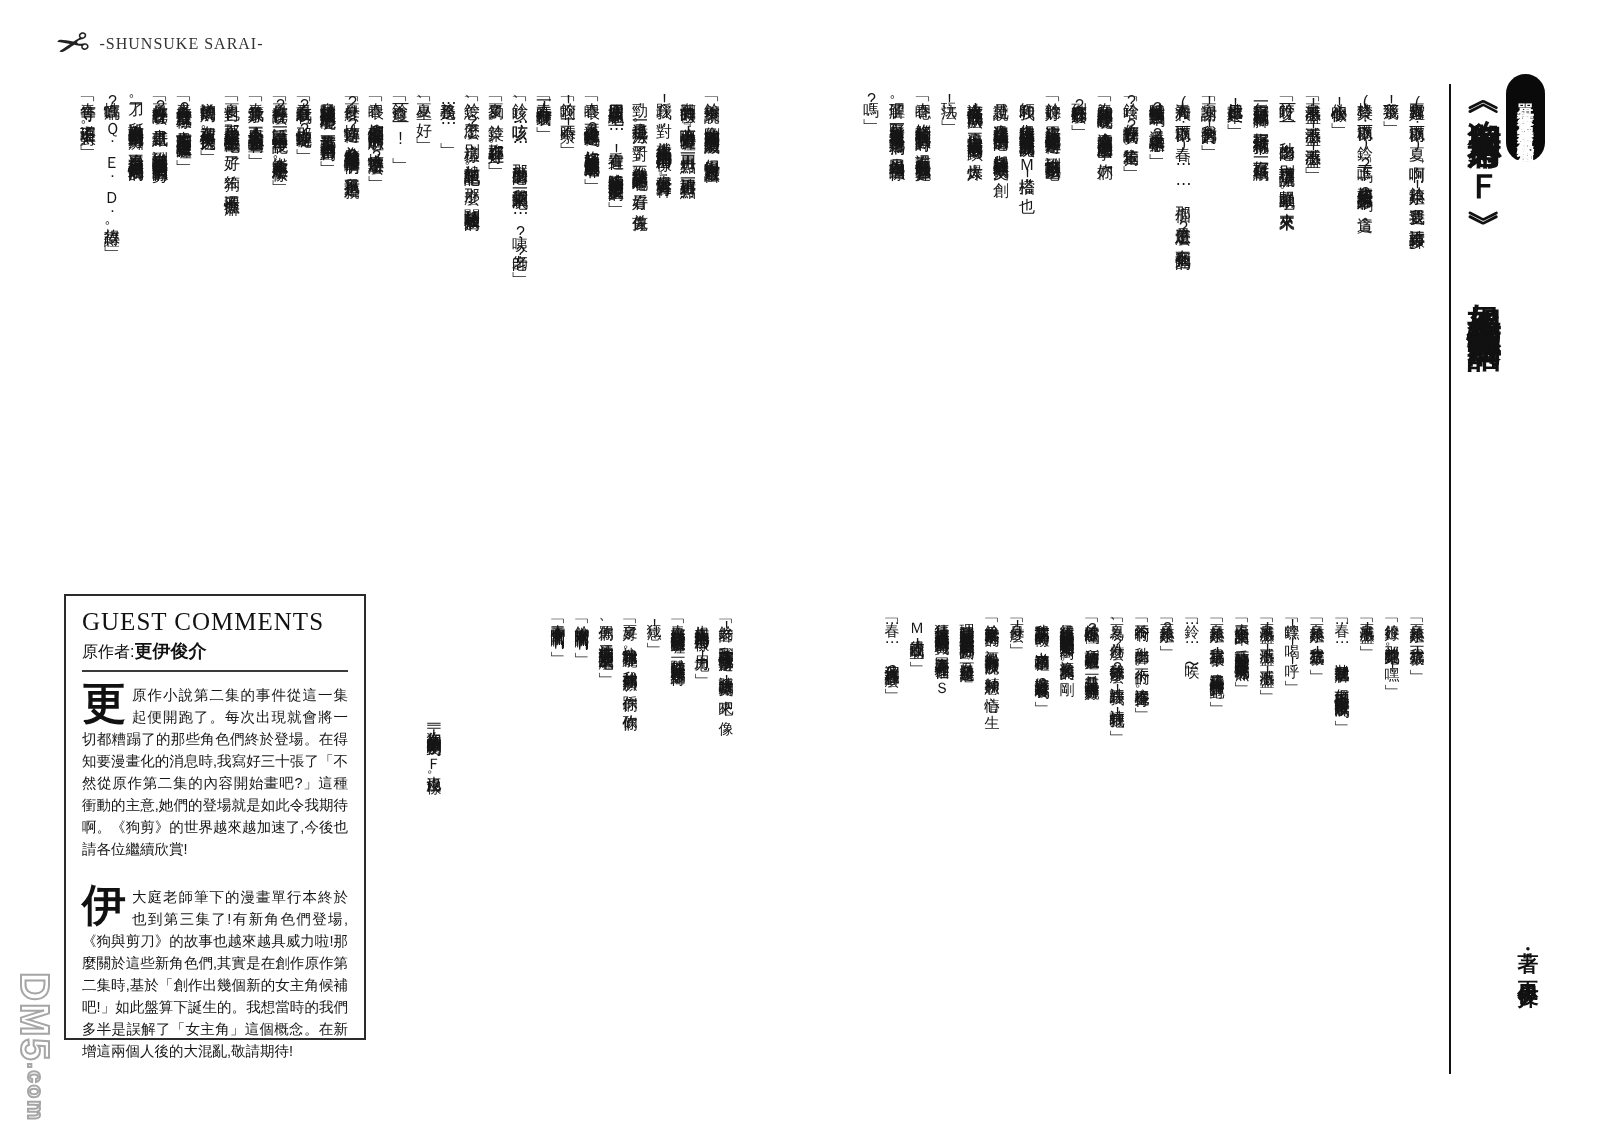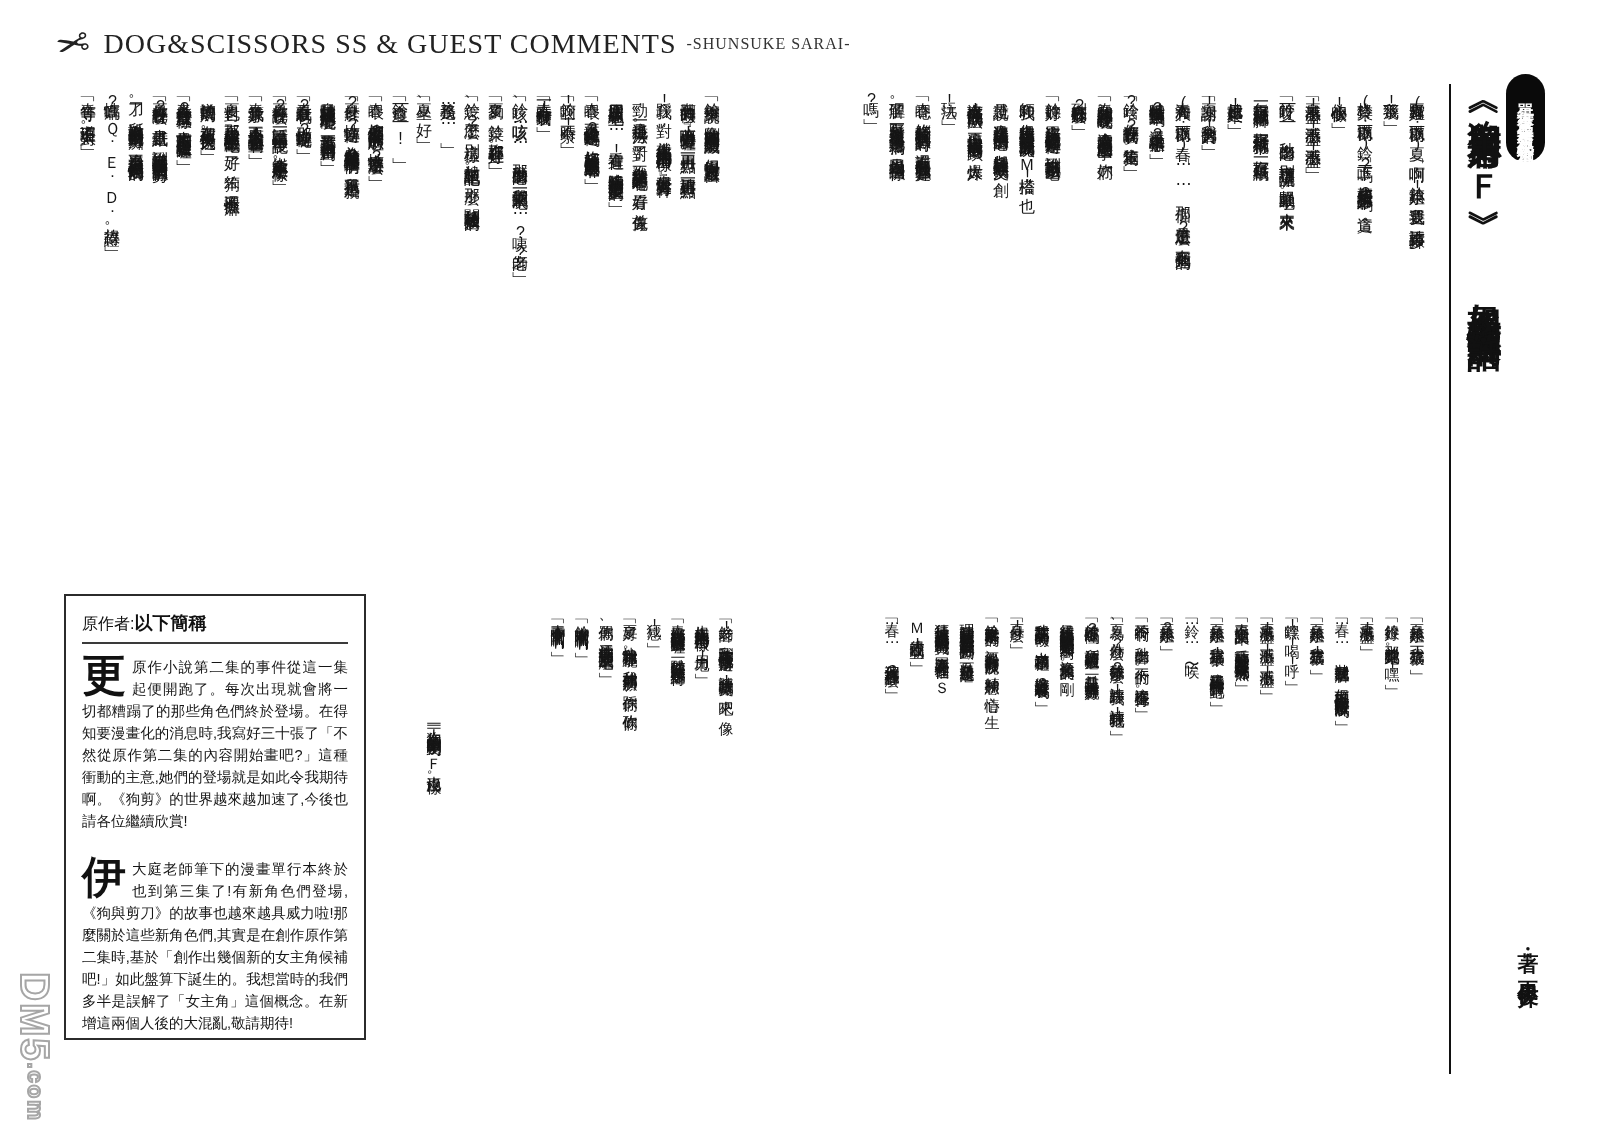--- a/index.html
+++ b/index.html
@@ -57,21 +57,20 @@
   .wm-big{font-size:40px;}
   .wm-small{font-size:22px;}
 </style>
 </head>
 <body>
 
 <div class="page">
 
   <div class="header">
     <span class="scissors">✂</span>
-    <span class="hd-title">DOG&amp;SCISSORS SS &amp; GUEST COMMENTS</span>
     <span class="hd-sub">-SHUNSUKE SARAI-</span>
   </div>
 
   <div class="banner v">單行本第三集發售紀念特別企畫</div>
   <div class="feature-heading v">
     <span>《狗與剪刀必有用ＩＦ》</span>
     <span class="feature-sub">如果登場人物性癖逆轉的話?</span>
   </div>
   <div class="author v">著:更伊俊介</div>
   <div class="vrule"></div>
@@ -159,22 +158,23 @@
       <span class="ln">春「妳已經徹底變回超級被虐狂了喔!雖然從一開始就沒有半點虐待</span>
       <span class="ln">狂感!」</span>
       <span class="ln">夏「好了,快給我在那裡跪下。我就如你們所願,踩你們、砍你們、</span>
       <span class="ln">罵你們、汙辱你們直到你們變成灰燼吧!」</span>
       <span class="ln">鈴「太好啦啊啊啊啊啊啊啊!」</span>
       <span class="ln">春「不要啊啊啊啊啊啊啊!」</span>
     </div>
   <div class="narration v">一人一狗加一名笨蛋的鬧劇即使到了ＩＦ也沒兩樣。</div>
 
   <div class="guest-box">
+    <div class="gc-heading">GUEST COMMENTS</div>
     <div class="gc-author">
-      <span class="lbl">原作者:</span><span class="nm">以下簡稱</span>
+      <span class="lbl">原作者:</span><span class="nm">更伊俊介</span>
     </div>
     <div class="gc-rule"></div>
     <p class="gc-para">
       <span class="dropcap">更</span><span>原作小說第二集的事件從這一集起便開跑了。每次出現就會將一切都糟蹋了的那些角色們終於登場。在得知要漫畫化的消息時,我寫好三十張了「不然從原作第二集的內容開始畫吧?」這種衝動的主意,她們的登場就是如此令我期待啊。《狗剪》的世界越來越加速了,今後也請各位繼續欣賞!</span>
     </p>
     <p class="gc-para">
       <span class="dropcap">伊</span><span>大庭老師筆下的漫畫單行本終於也到第三集了!有新角色們登場,《狗與剪刀》的故事也越來越具威力啦!那麼關於這些新角色們,其實是在創作原作第二集時,基於「創作出幾個新的女主角候補吧!」如此盤算下誕生的。我想當時的我們多半是誤解了「女主角」這個概念。在新增這兩個人後的大混亂,敬請期待!</span>
     </p>
   </div>
 

